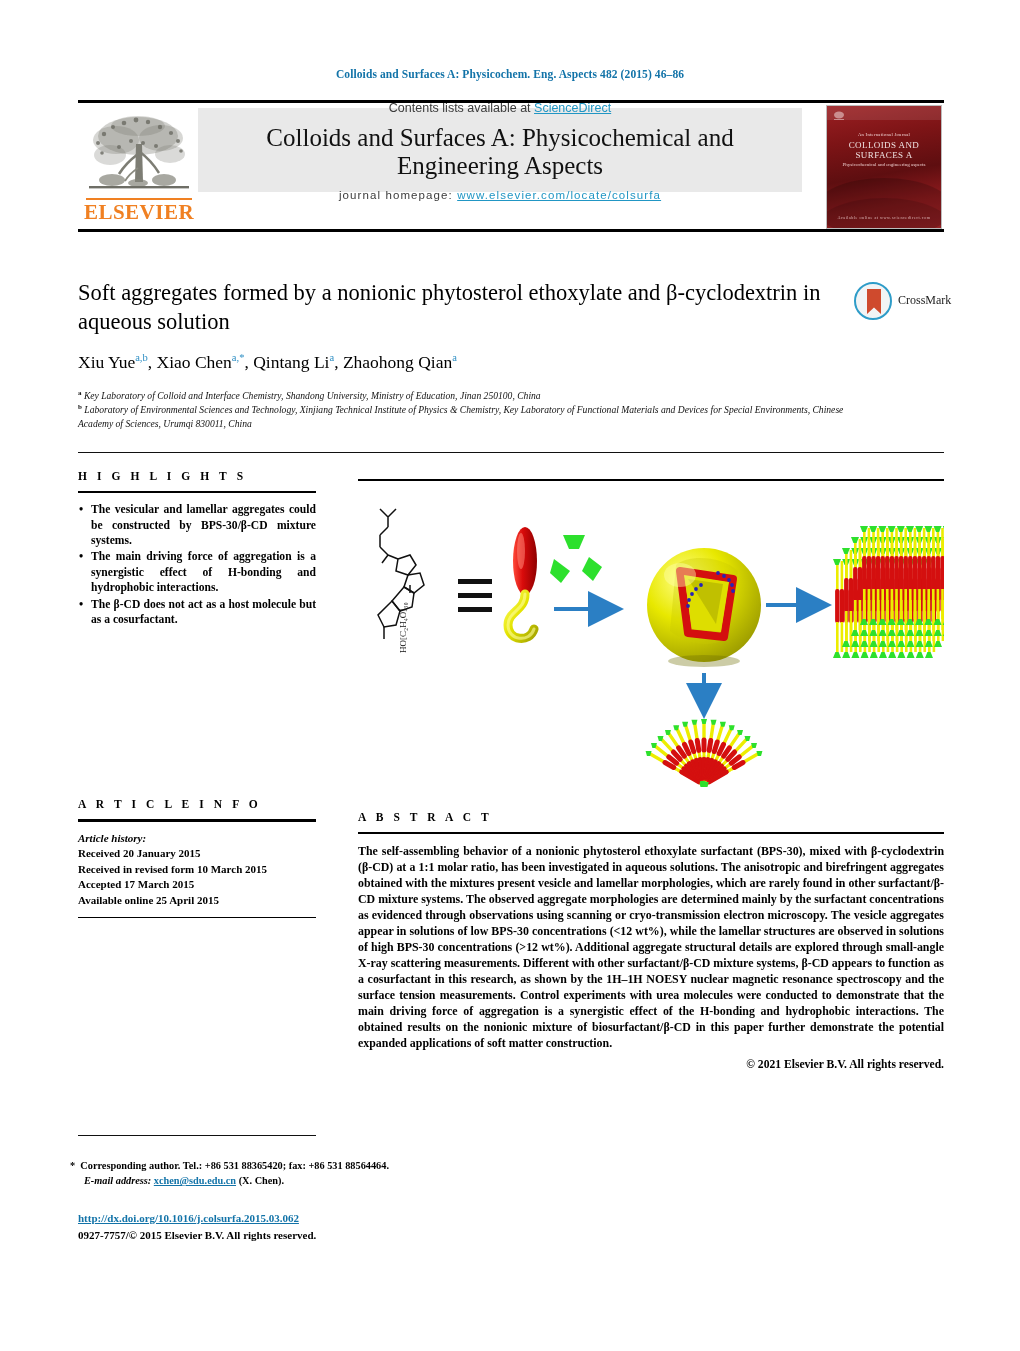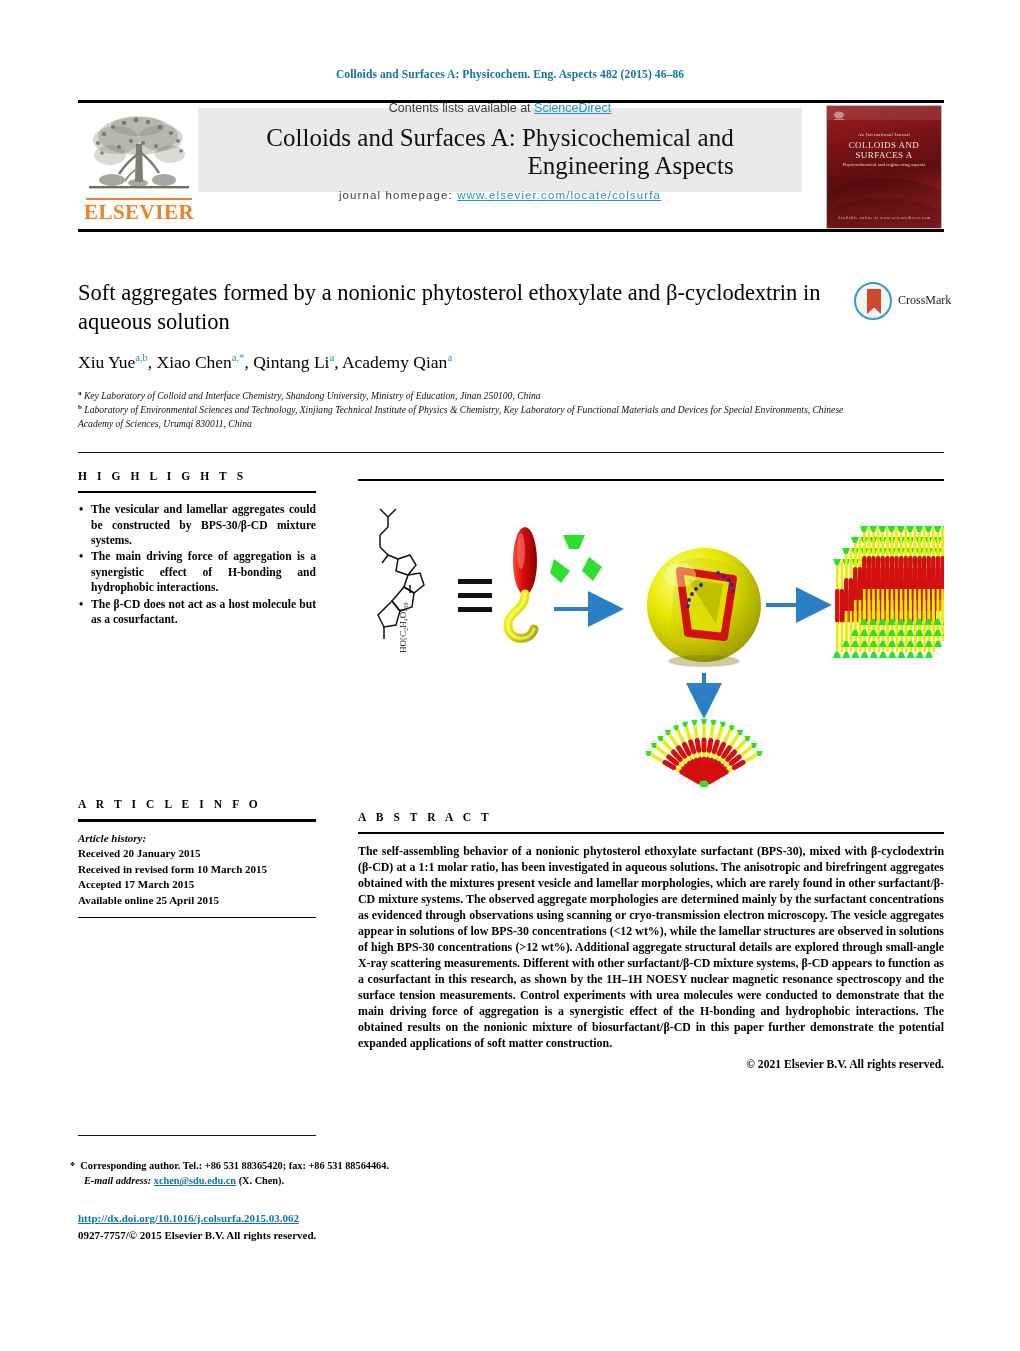--- a/index.html
+++ b/index.html
@@ -42,21 +42,21 @@
     background:#e9e9e9;
     display:flex; flex-direction:column; align-items:center; justify-content:center;
   }
   .contents-line {
     font-family:"Liberation Sans", sans-serif;
     font-size:12.5px; color:#3b3b3b; margin-top:2px;
   }
   .sd-link { color:#2196c4; }
   .journal-title {
     font-family:"Liberation Serif", serif;
-    font-size:25px; line-height:1.12; text-align:right;
+    font-size:25px; line-height:1.12; text-align:center;
     color:#111; margin:9px 0 9px 0; font-weight:400;
   }
   .homepage-line {
     font-family:"Liberation Sans", sans-serif;
     font-size:11.5px; color:#3b3b3b; letter-spacing:1.1px;
   }
   .homepage-link { color:#2196c4; letter-spacing:1.1px; }
 
   .cover-thumb {
     position:absolute; left:748px; top:5px; width:116px; height:124px;
@@ -261,21 +261,21 @@
     <div class="cm-circle">
       <div class="cm-bookmark"></div>
     </div>
     <div class="cm-label">CrossMark</div>
   </div>
 
   <div class="authors">
     <span>Xiu Yue</span><span class="aff-mark">a,b</span>,
     <span>Xiao Chen</span><span class="aff-mark">a,*</span>,
     <span>Qintang Li</span><span class="aff-mark">a</span>,
-    <span>Academy Qian</span><span class="aff-mark">a</span>
+    <span>Zhaohong Qian</span><span class="aff-mark">a</span>
   </div>
 
   <div class="affiliations">
     <div>
       <span class="aff-sup">a</span>
       <span>Key Laboratory of Colloid and Interface Chemistry, Shandong University, Ministry of Education, Jinan 250100, China</span>
     </div>
     <div>
       <span class="aff-sup">b</span>
       <span>Laboratory of Environmental Sciences and Technology, Xinjiang Technical Institute of Physics &amp; Chemistry, Key Laboratory of Functional Materials and Devices for Special Environments, Chinese Academy of Sciences, Urumqi 830011, China</span>

